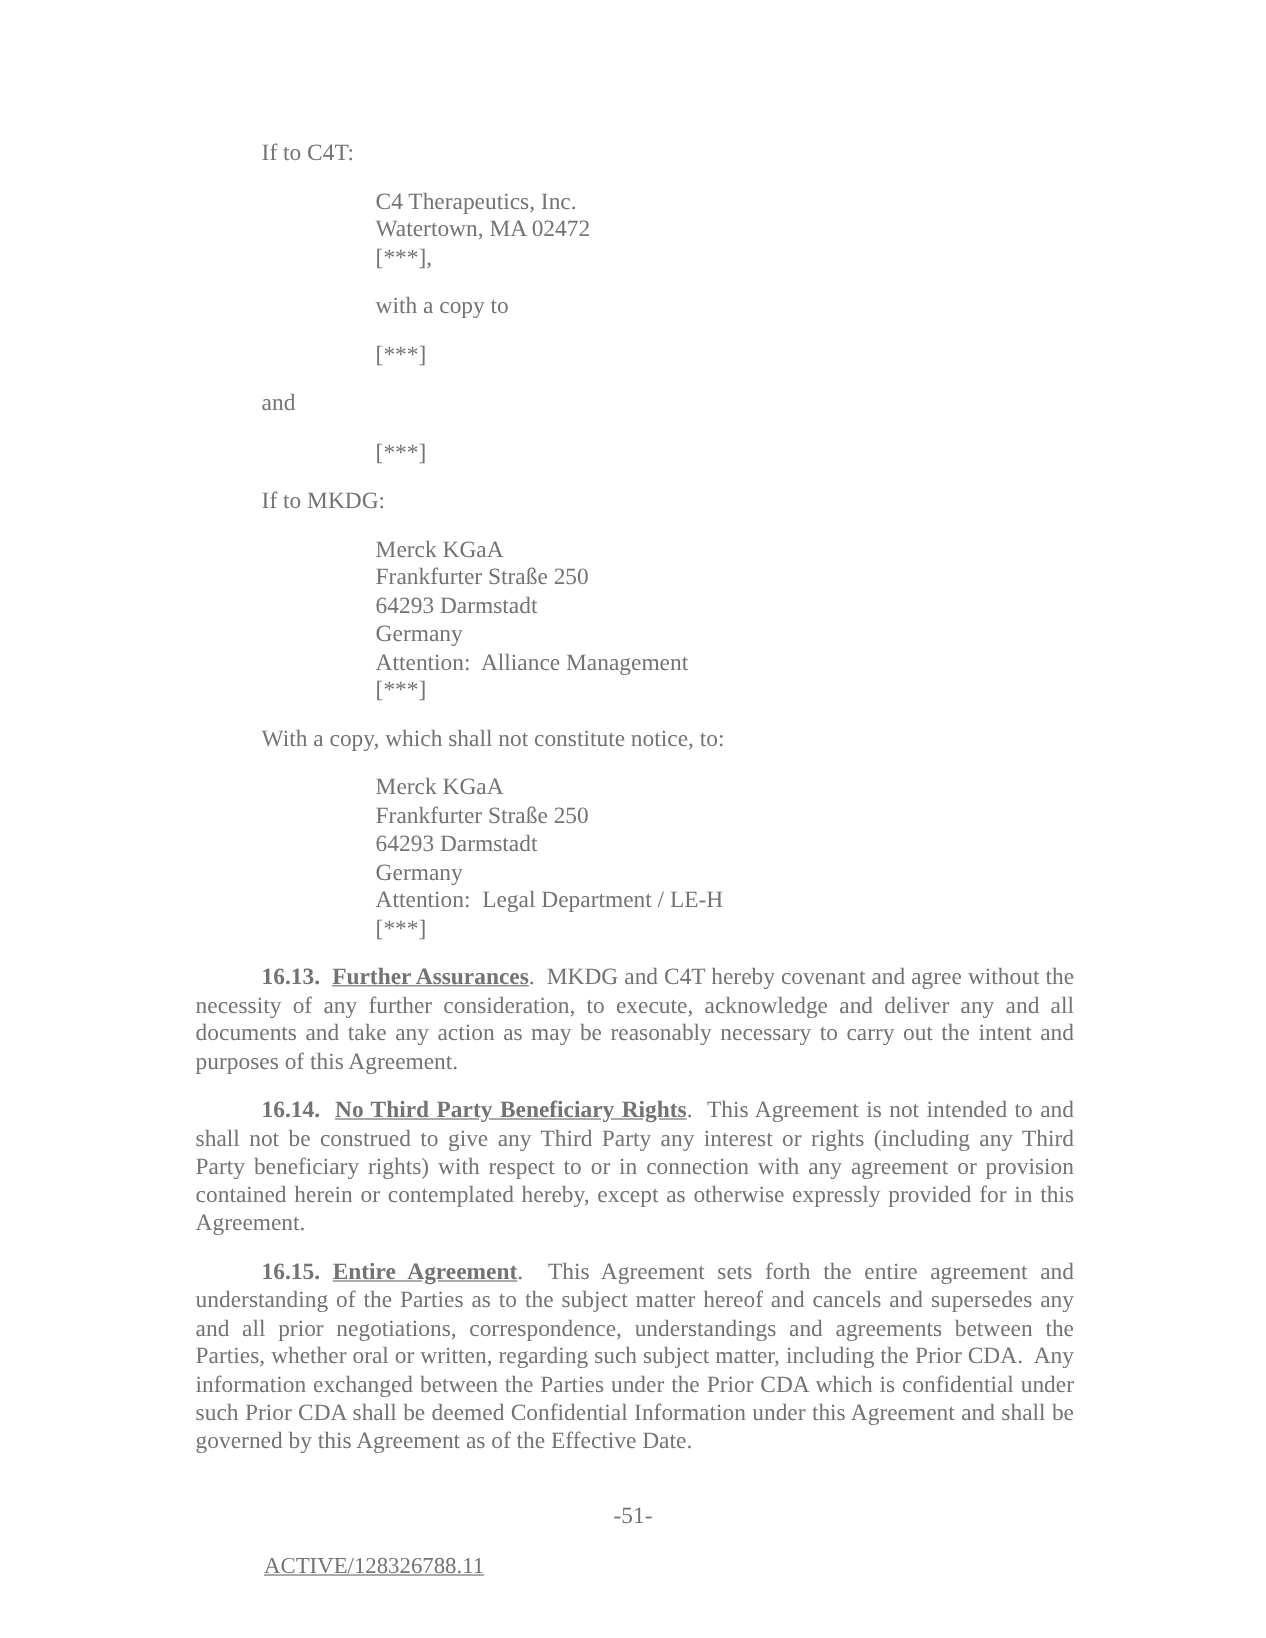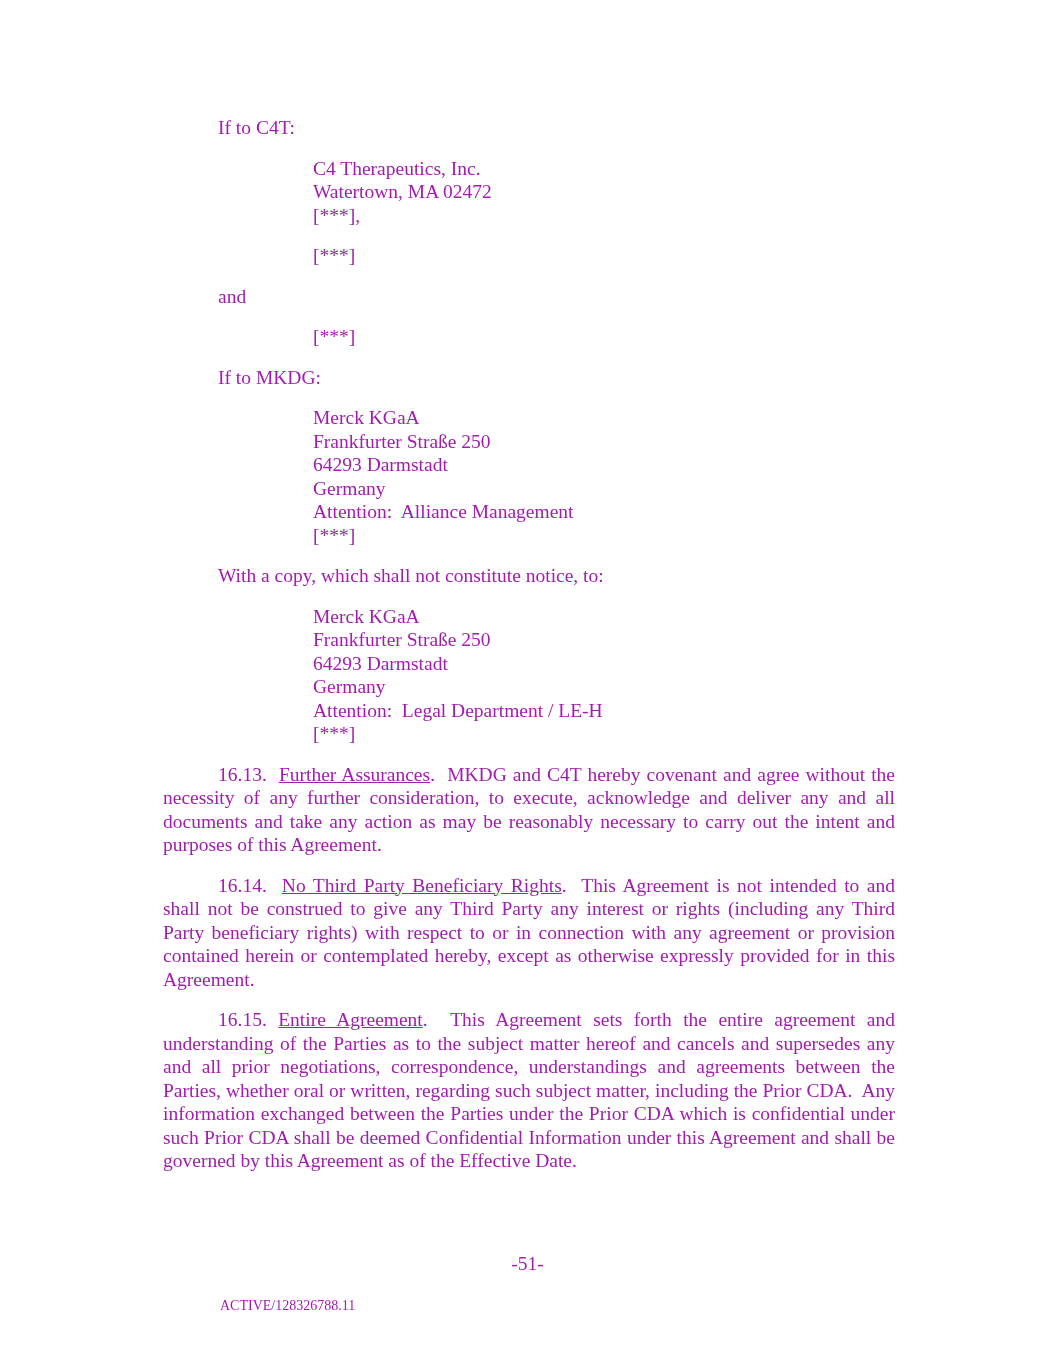--- a/index.html
+++ b/index.html
@@ -5,21 +5,21 @@
   html, body {
     margin: 0;
     padding: 0;
     background: #ffffff;
   }
   .page {
     position: relative;
     width: 1055px;
     height: 1365px;
     background: #ffffff;
-    color: #a21caf;
+    color: #737373;
     font-family: "Liberation Serif", "DejaVu Serif", serif;
     font-size: 19.5px;
     line-height: 23.5px;
     overflow: hidden;
   }
   .content {
     position: absolute;
     left: 163px;
     top: 116px;
     width: 732px;
@@ -35,56 +35,58 @@
   }
   .para {
     text-align: justify;
     text-indent: 55px;
     margin: 0 0 17px 0;
   }
   .para:last-child {
     margin-bottom: 0;
   }
   .secnum {
-    font-weight: normal;
+    font-weight: bold;
   }
   .sechead {
-    font-weight: normal;
+    font-weight: bold;
     text-decoration: underline;
   }
   .page-number {
     position: absolute;
     top: 1252px;
     left: 0;
     width: 1055px;
     text-align: center;
     font-size: 19.5px;
   }
   .doc-id {
     position: absolute;
     top: 1298px;
     left: 220px;
-    font-size: 14px;
+    font-size: 19px;
     line-height: 16px;
+    text-decoration: underline;
   }
 </style>
 </head>
 <body>
 
 <div class="page">
   <div class="content">
 
     <div class="notice-label">If to C4T:</div>
 
     <div class="addr-block">
       <div class="addr-line">C4 Therapeutics, Inc.</div>
       <div class="addr-line">Watertown, MA 02472</div>
       <div class="addr-line">[***],</div>
     </div>
 
+    <div class="addr-block">with a copy to</div>
 
     <div class="addr-block">[***]</div>
 
     <div class="notice-label">and</div>
 
     <div class="addr-block">[***]</div>
 
     <div class="notice-label">If to MKDG:</div>
 
     <div class="addr-block">

